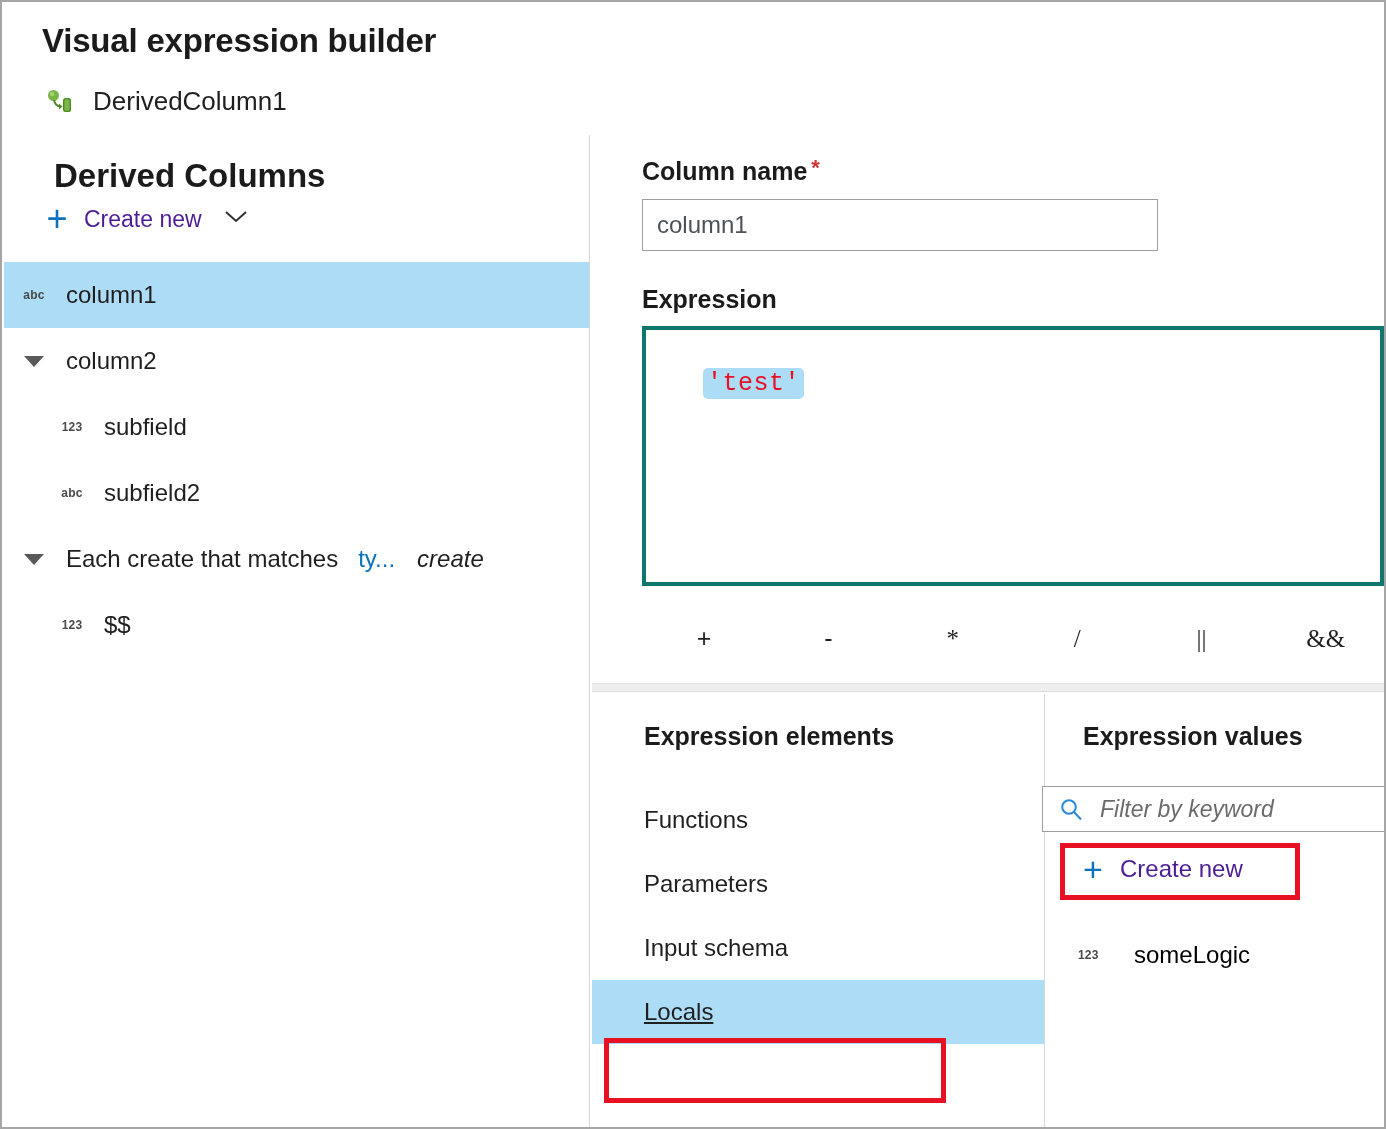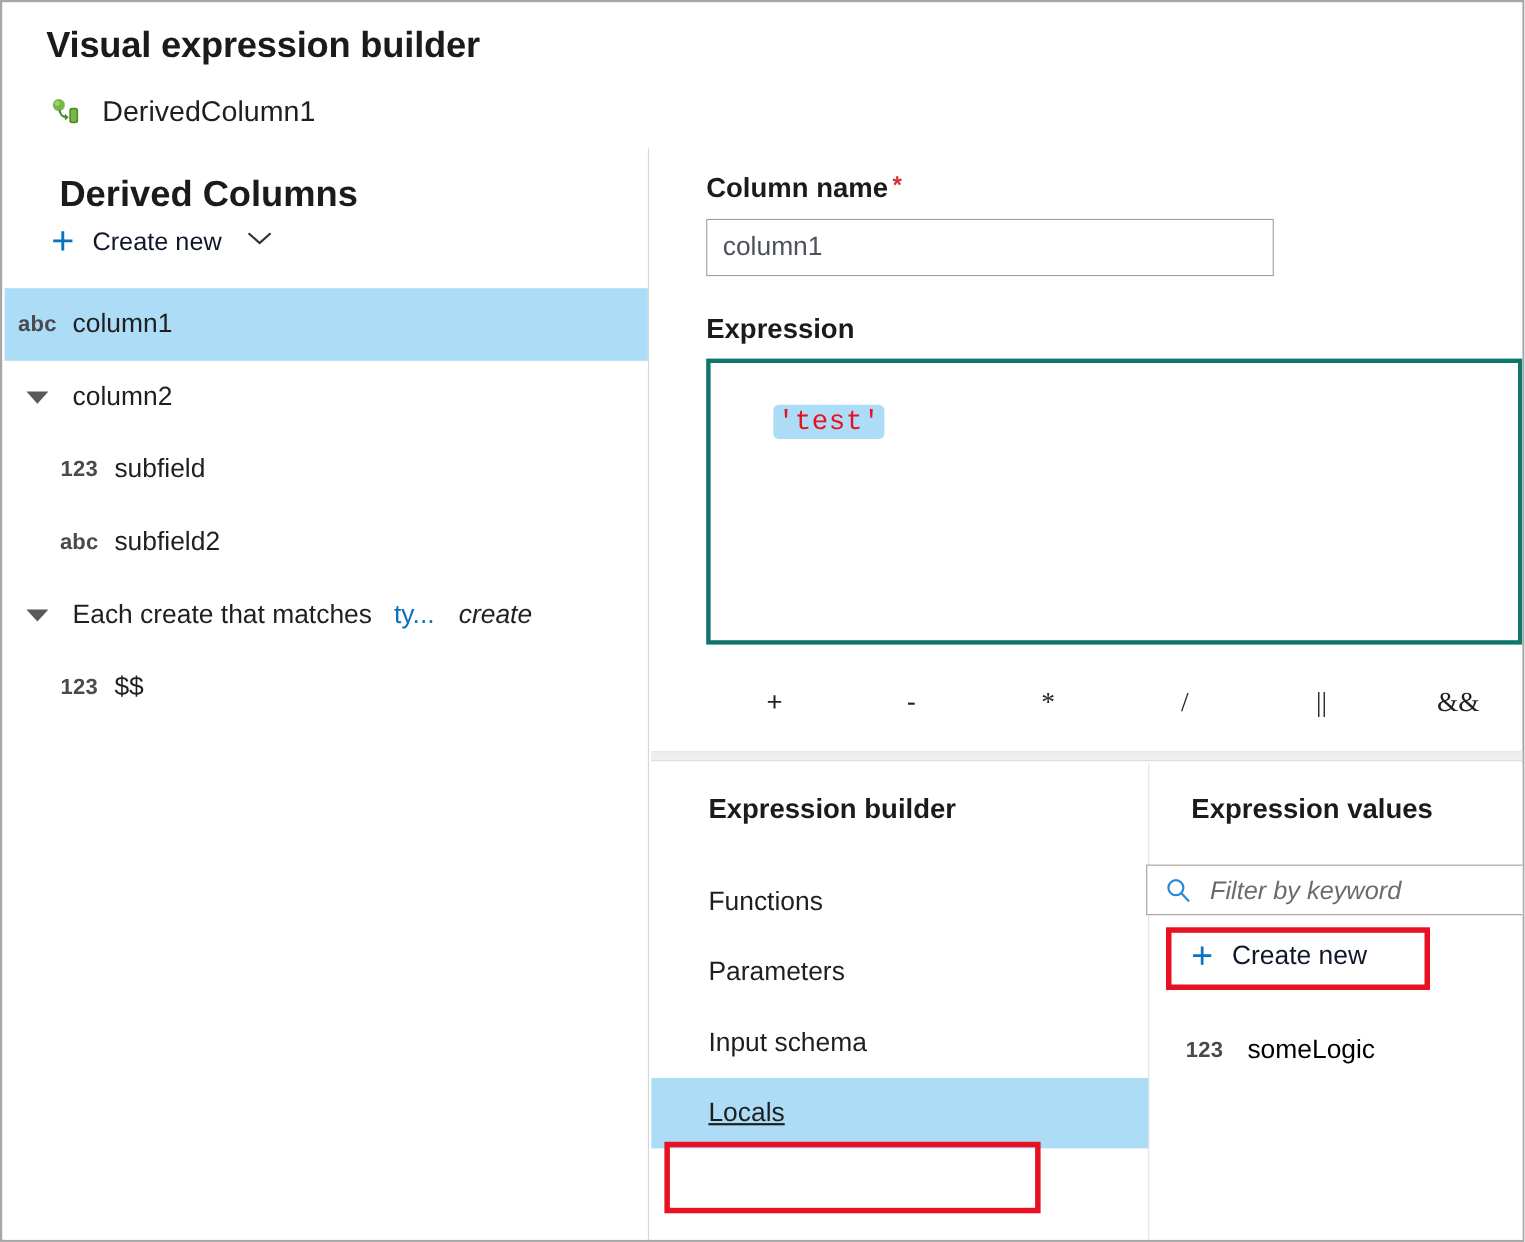--- a/index.html
+++ b/index.html
@@ -84,21 +84,21 @@
     color: #0a73bb;
     font-size: 36px;
     font-weight: 300;
     line-height: 1;
     width: 34px;
     display: inline-block;
     text-align: center;
   }
   .create-new-label {
     font-size: 23px;
-    color: #0f172a;
+    color: #4c1d95;
     margin-left: 10px;
   }
   .chevron-down {
     margin-left: 22px;
     display: inline-block;
     color: #323130;
   }
 
   .tree {
     position: absolute;
@@ -114,21 +114,21 @@
     font-size: 24px;
     color: #1f1f1f;
     white-space: nowrap;
     cursor: pointer;
     overflow: hidden;
   }
   .tree-row.selected {
     background: #addcf7;
   }
   .type-badge {
-    font-size: 20px;
+    font-size: 12px;
     font-weight: 600;
     color: #4a4a4a;
     width: 40px;
     text-align: center;
     flex: 0 0 auto;
     letter-spacing: 0.2px;
   }
   .caret {
     width: 40px;
     flex: 0 0 auto;
@@ -432,21 +432,21 @@
     <span class="op-btn">-</span>
     <span class="op-btn mono">*</span>
     <span class="op-btn mono">/</span>
     <span class="op-btn mono">||</span>
     <span class="op-btn mono">&amp;&amp;</span>
   </div>
 
   <div class="hr-thick"></div>
 
   <div class="elements-pane">
-    <div class="pane-title" style="left:52px; top:28px;">Expression builder</div>
+    <div class="pane-title" style="left:52px; top:28px;">Expression elements</div>
     <div class="elem-list">
       <div class="elem-row">
         <span>Functions</span>
       </div>
       <div class="elem-row">
         <span>Parameters</span>
       </div>
       <div class="elem-row">
         <span>Input schema</span>
       </div>

